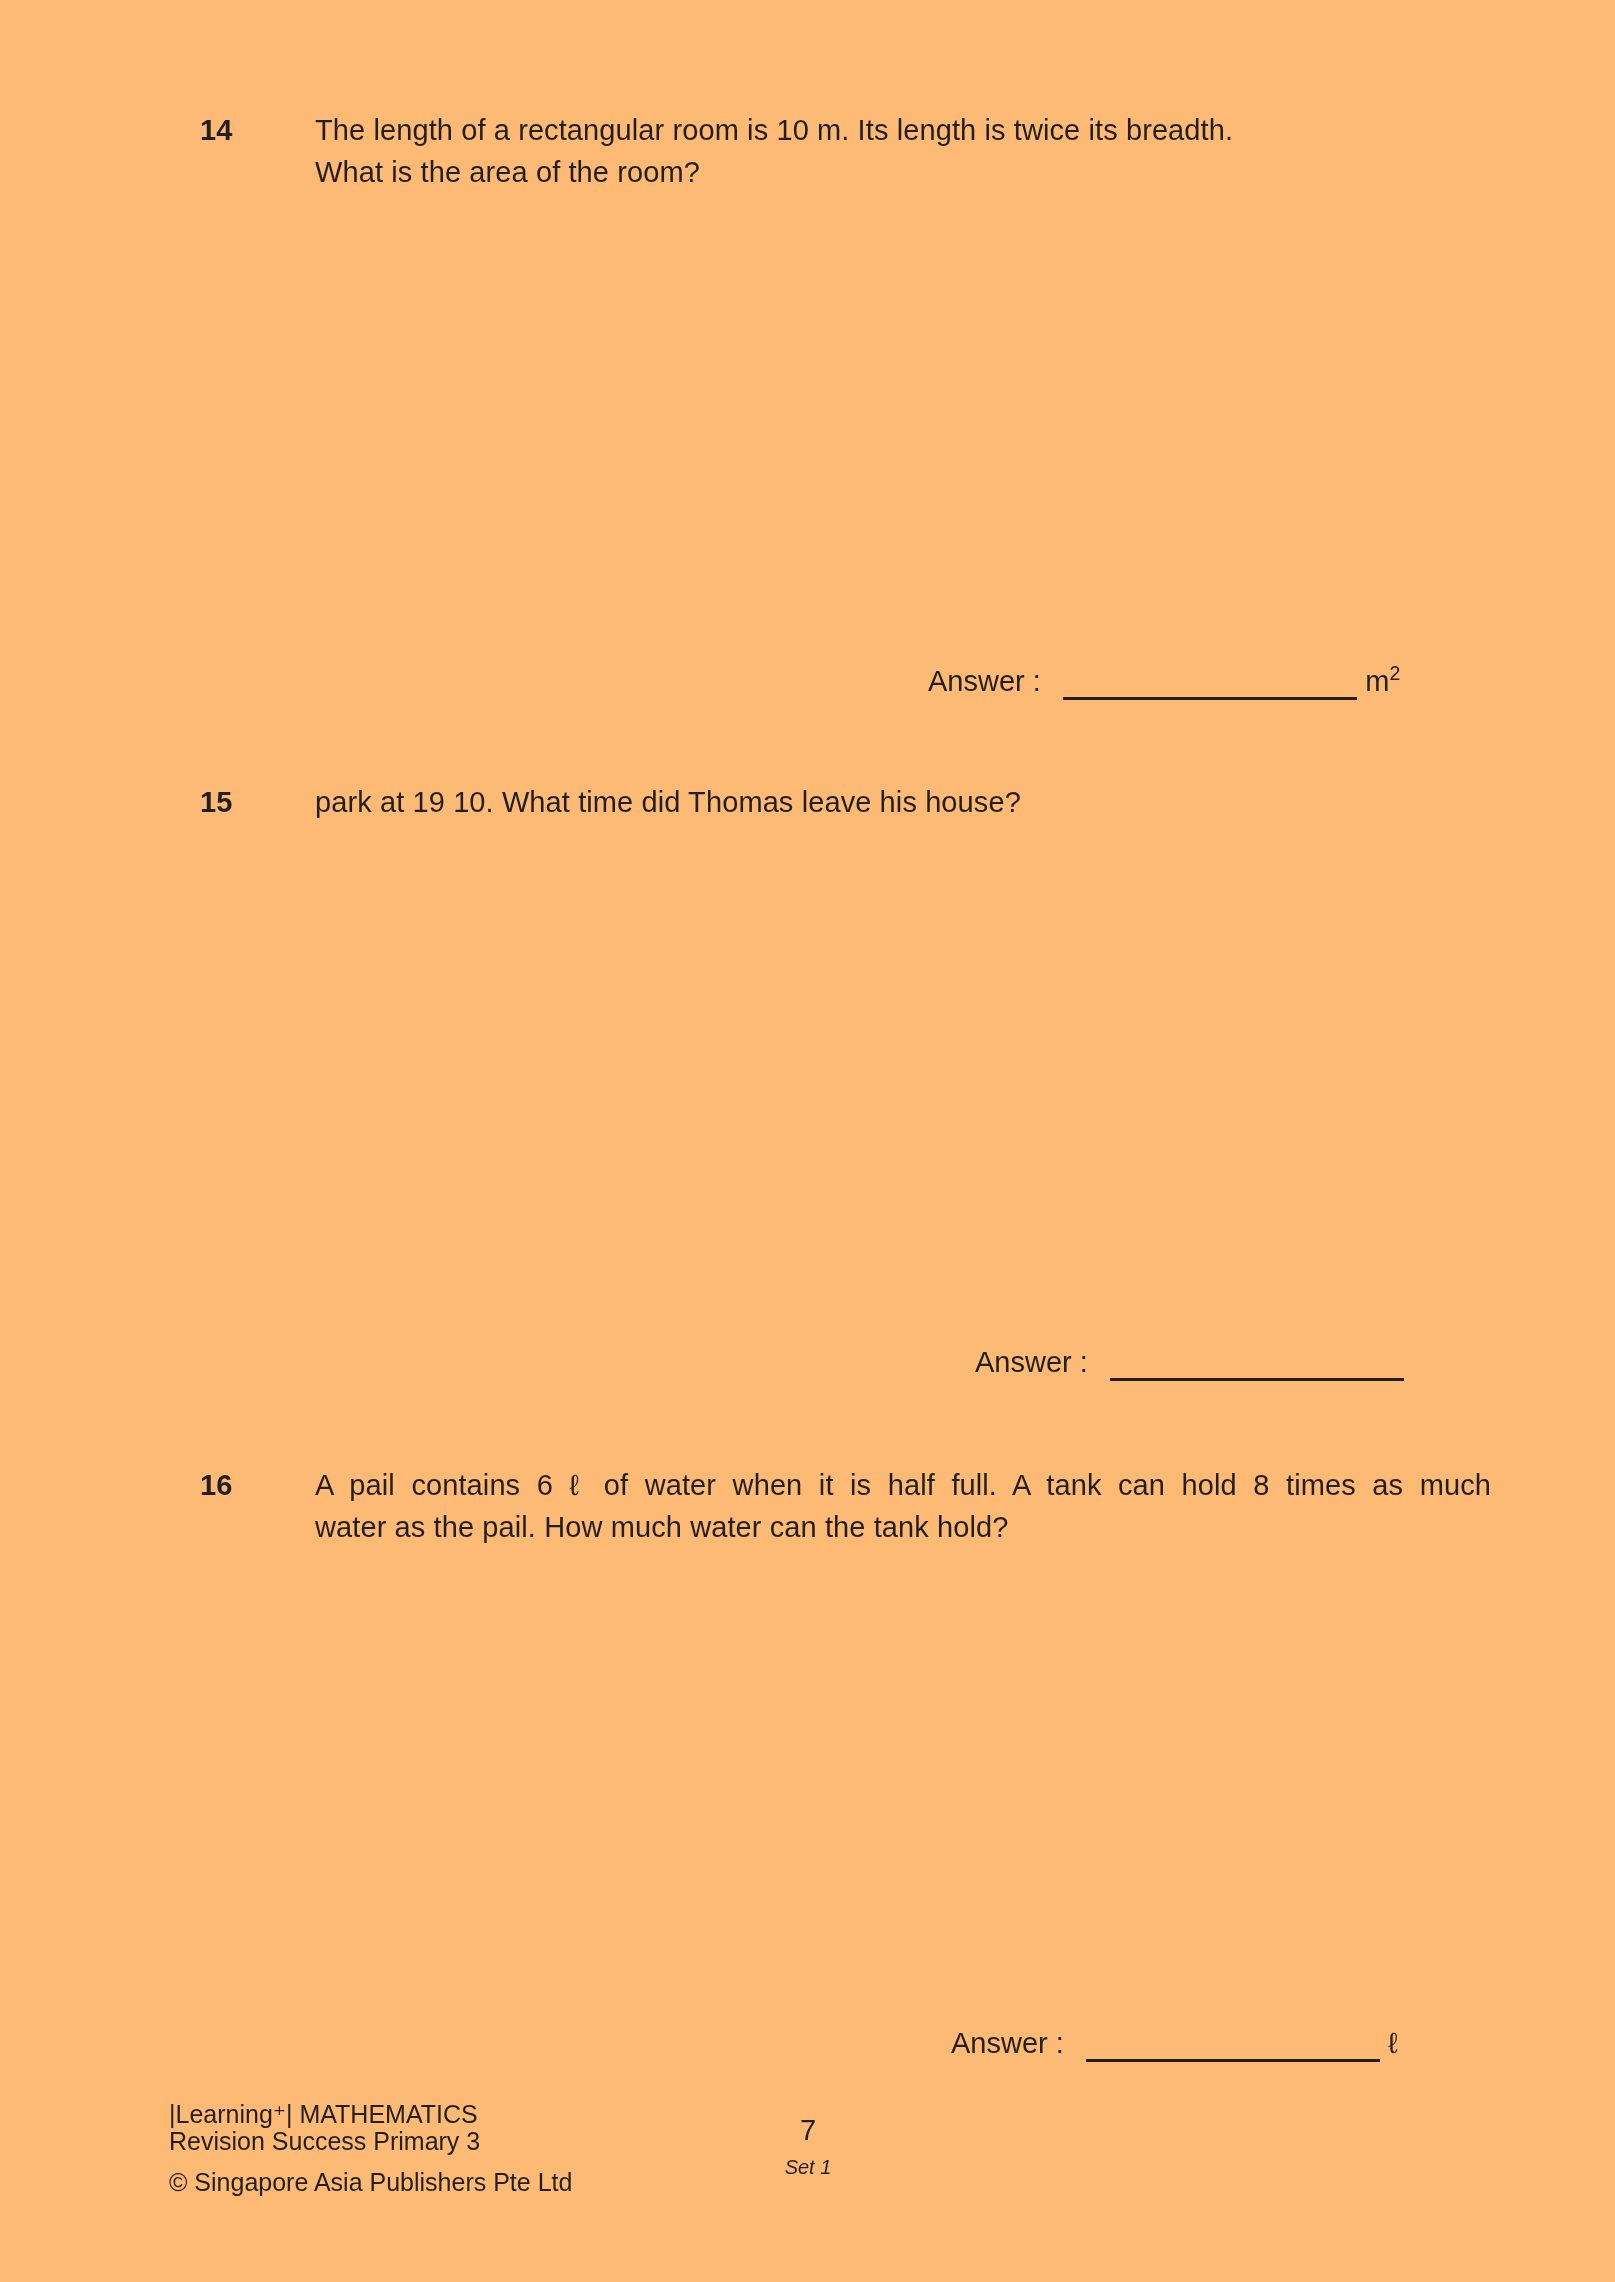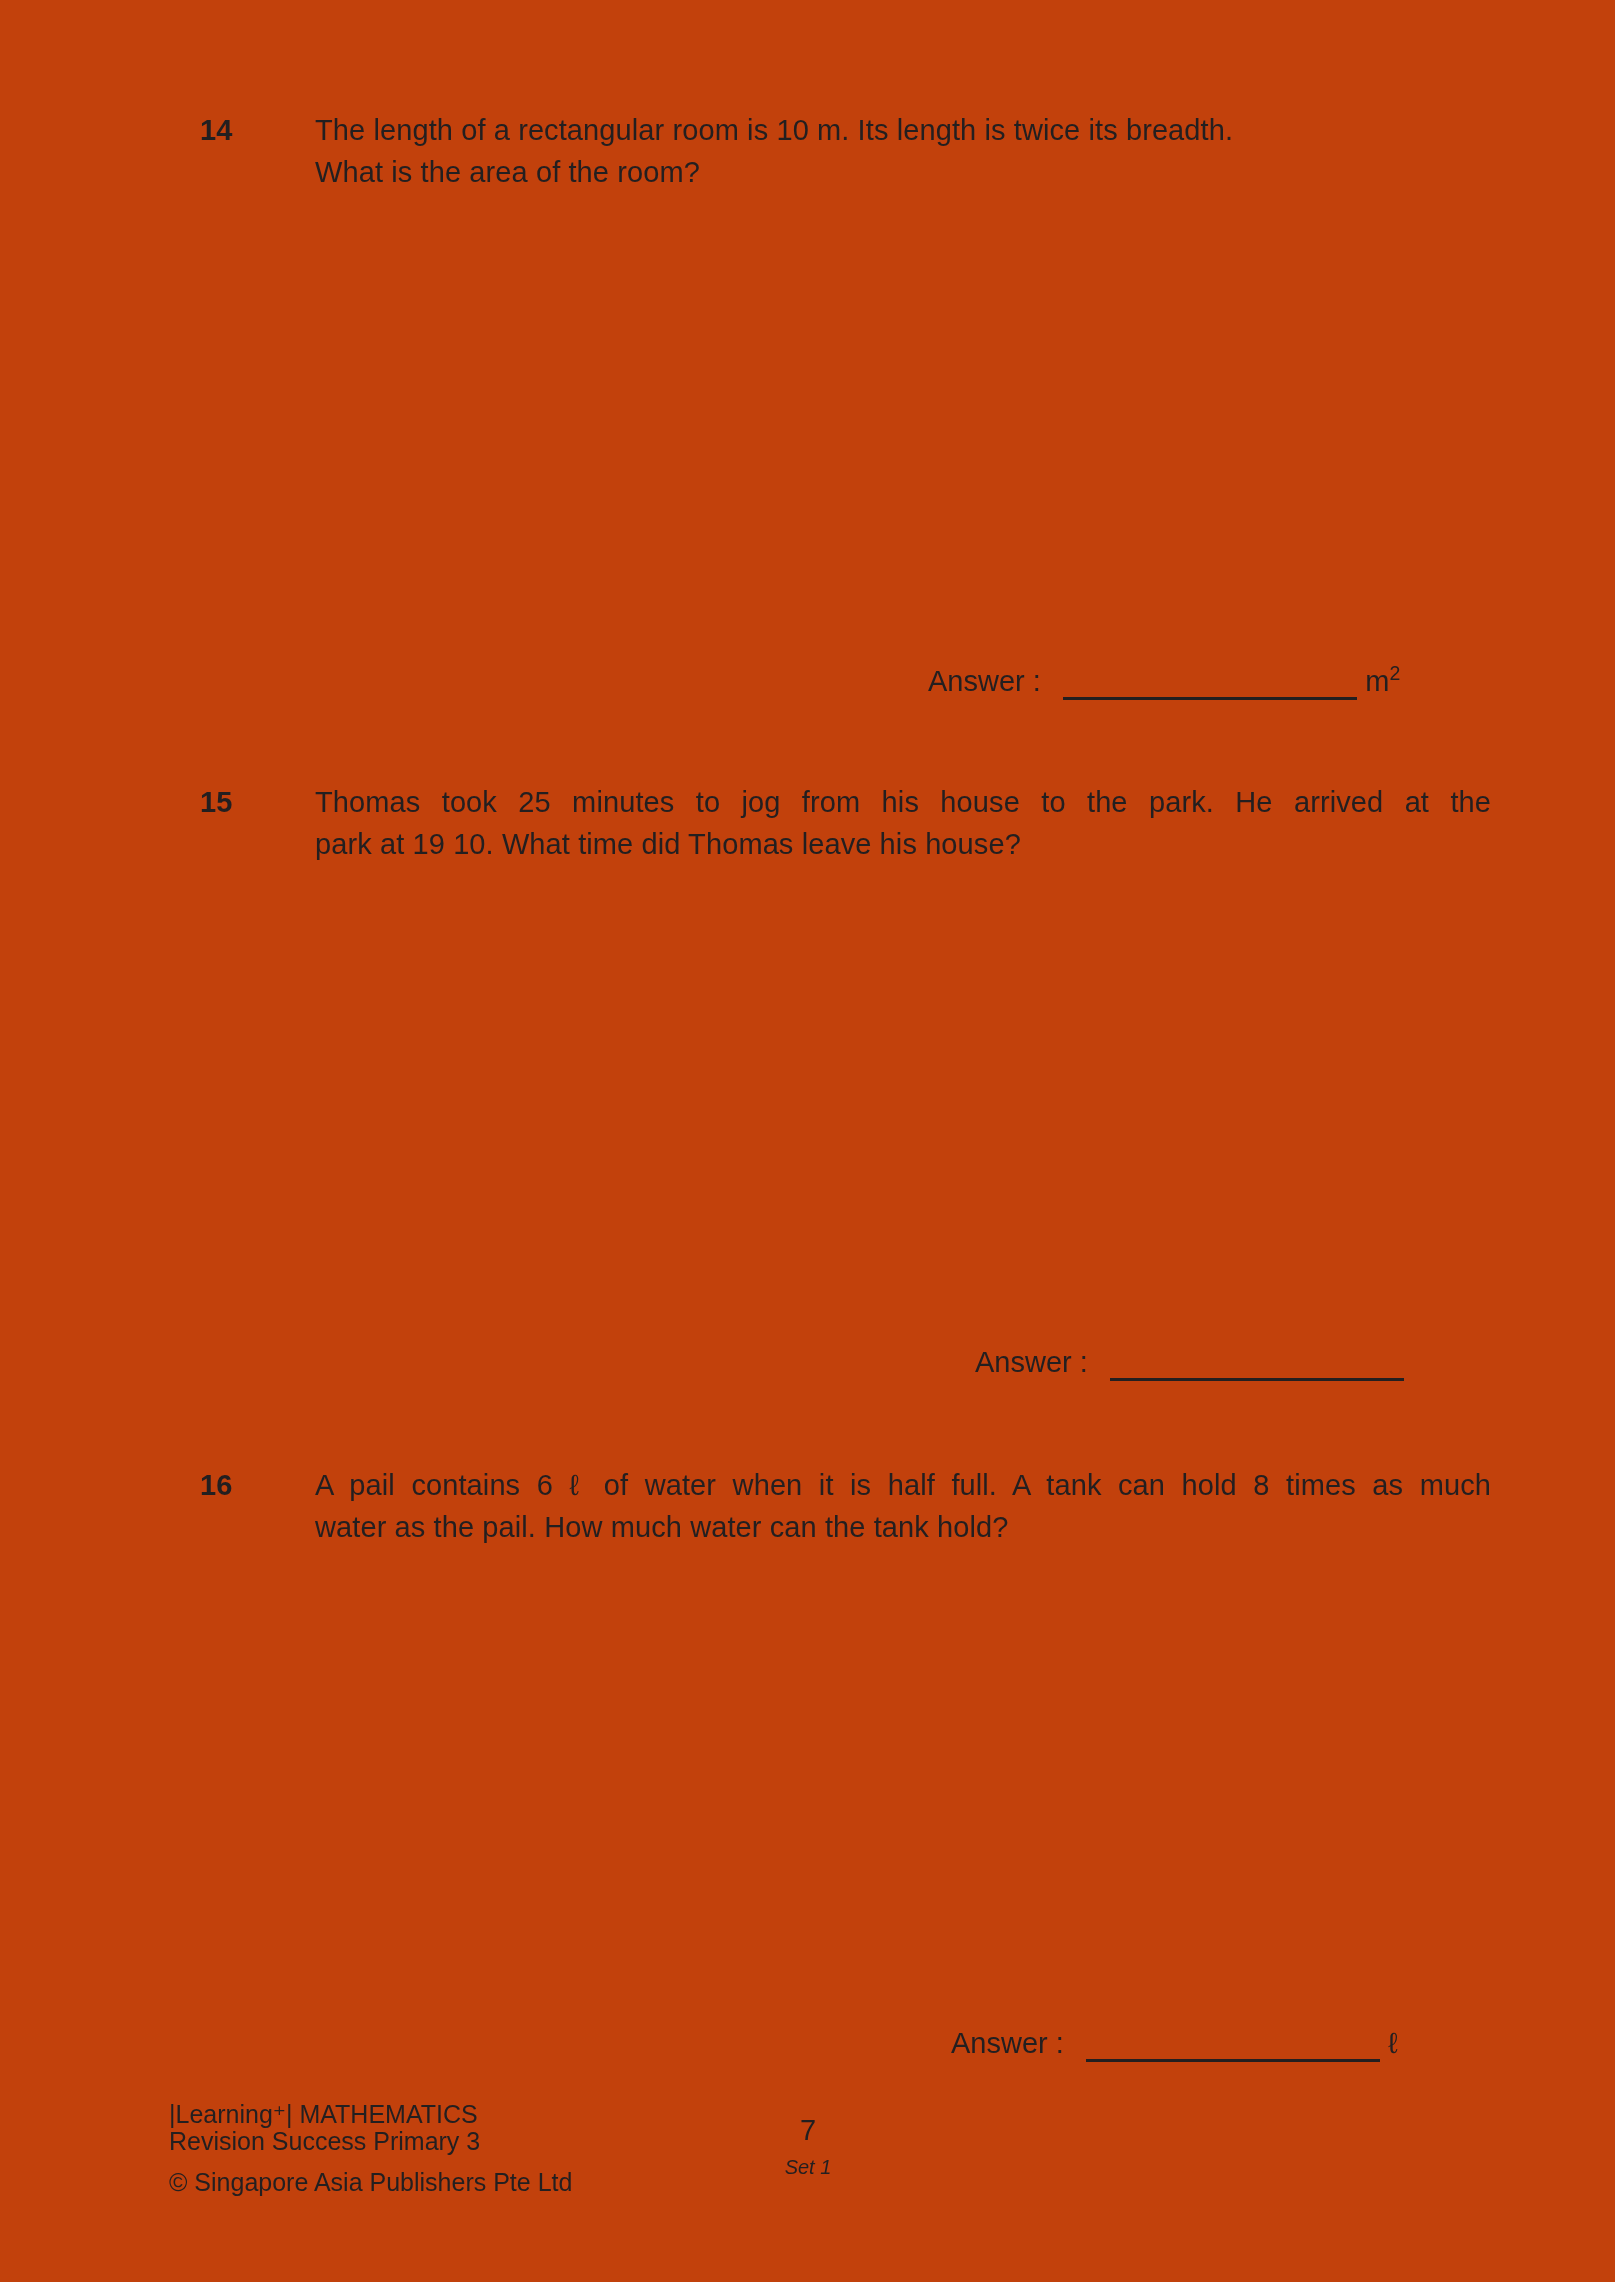--- a/index.html
+++ b/index.html
@@ -4,21 +4,21 @@
 <style>
   html, body {
     margin: 0;
     padding: 0;
     background: #e8e8e8;
   }
   .page {
     position: relative;
     width: 1616px;
     height: 2282px;
-    background: #c2410c;
+    background: #fdba74;
     font-family: "Liberation Sans", "DejaVu Sans", sans-serif;
     color: #231f20;
     overflow: hidden;
   }
   .question {
     position: absolute;
     left: 0;
     width: 1616px;
   }
   .q-num {
@@ -112,21 +112,20 @@
 
   <div class="answer-row" style="left:928px; top:663px">
     <span class="answer-label">Answer : </span>
     <span class="answer-line"></span>
     <span class="answer-unit"><span>m</span><sup>2</sup></span>
   </div>
 
   <div class="question" style="top:781px">
     <span class="q-num">15</span>
     <div class="q-text">
-      <div class="q-line stretch">Thomas took 25 minutes to jog from his house to the park. He arrived at the</div>
       <div class="q-line">park at 19 10. What time did Thomas leave his house?</div>
     </div>
   </div>
 
   <div class="answer-row" style="left:975px; top:1344px">
     <span class="answer-label">Answer : </span>
     <span class="answer-line"></span>
     <span class="answer-unit"><span></span><sup></sup></span>
   </div>
 

